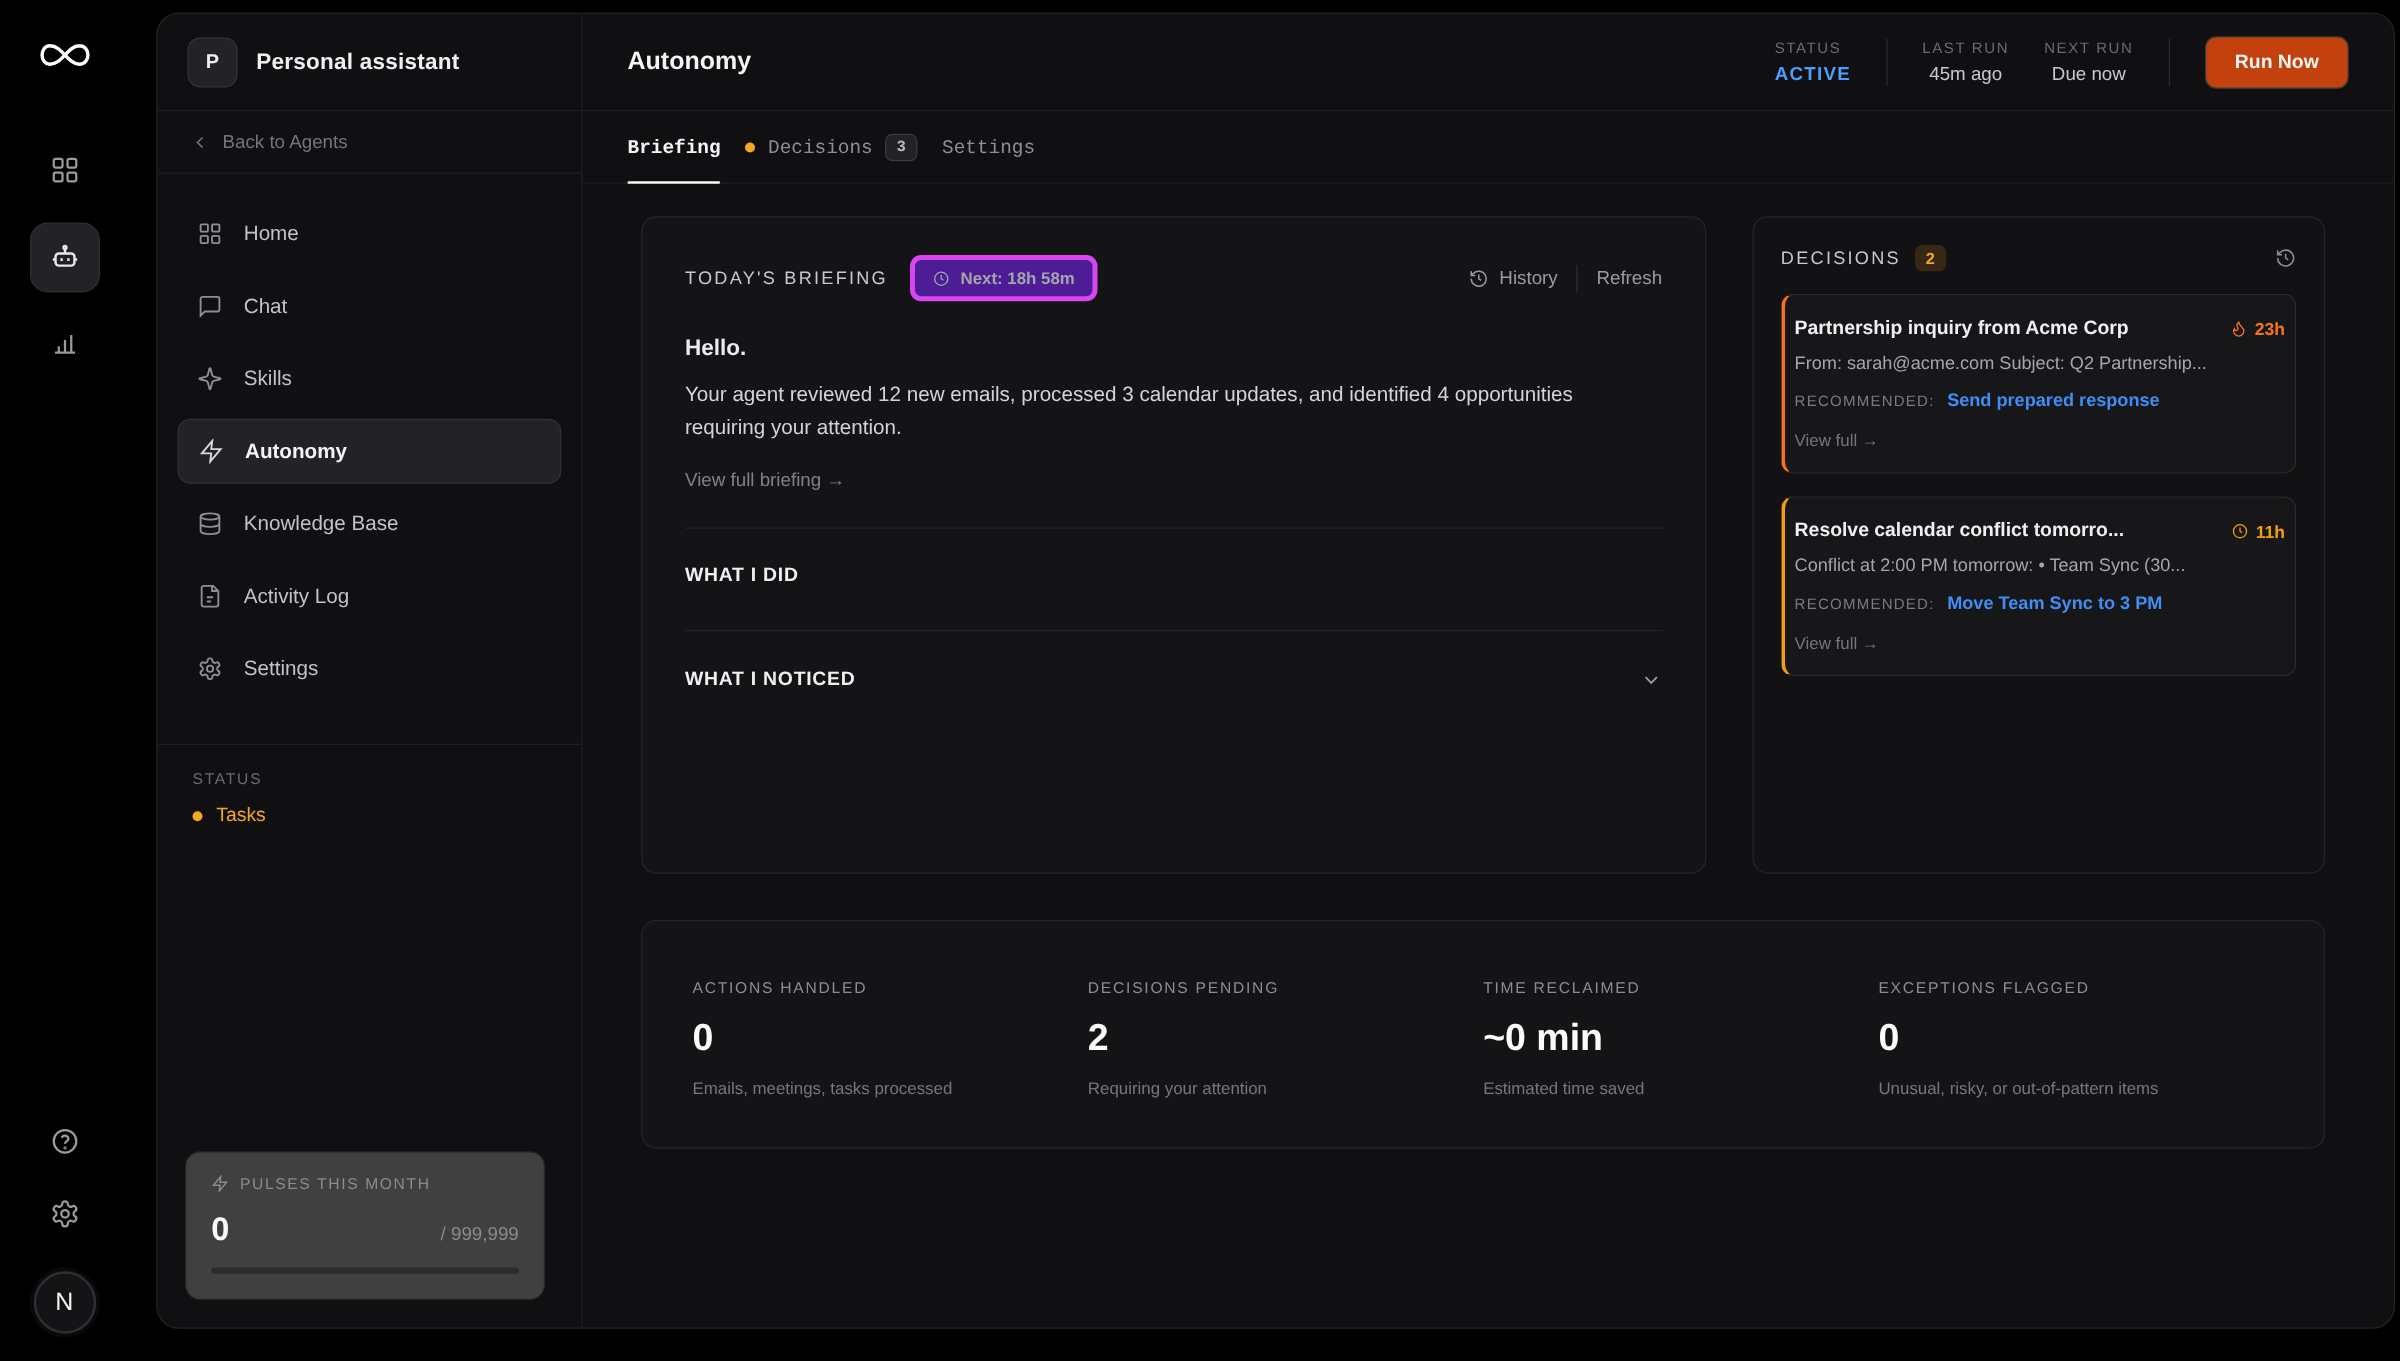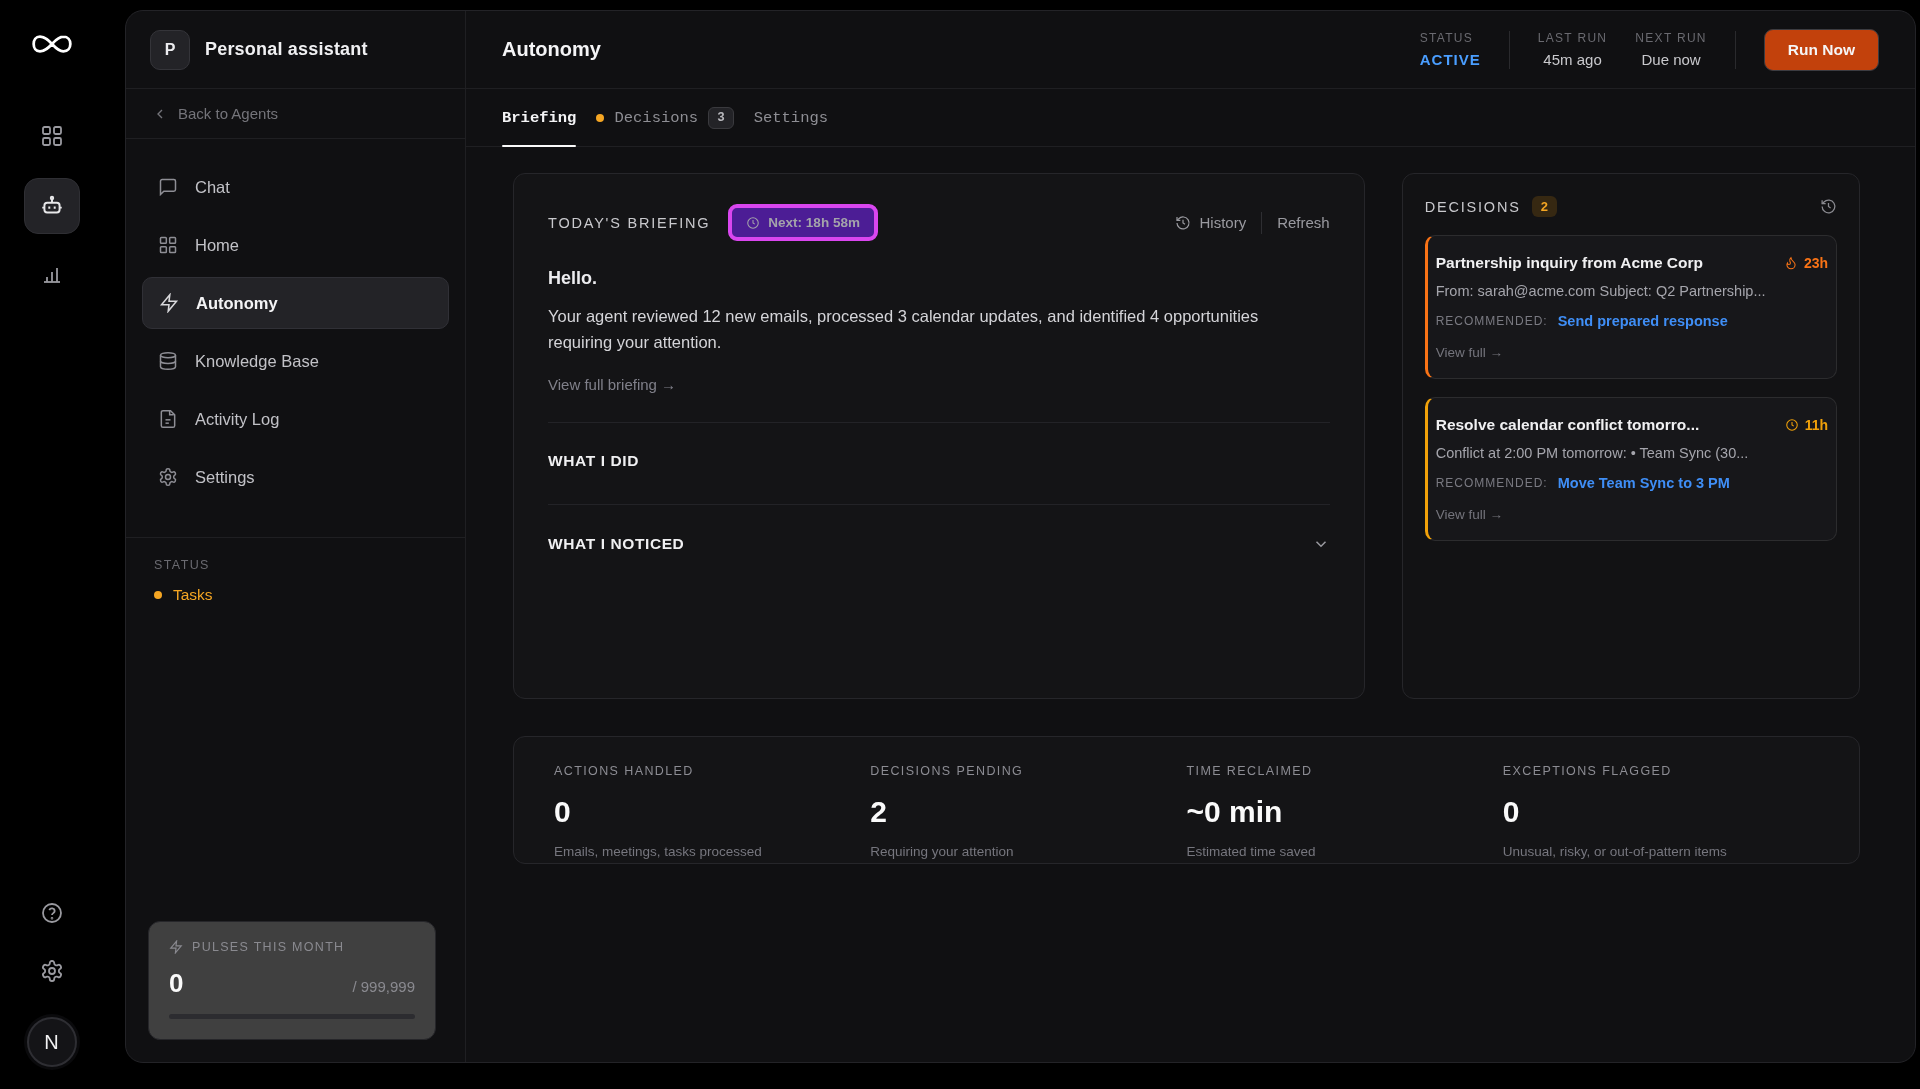--- a/index.html
+++ b/index.html
@@ -122,22 +122,22 @@
     overflow:hidden; text-overflow:ellipsis; }
   .dec-urgency { display:flex; align-items:center; gap:6px; font-size:14px; font-weight:700; flex:0 0 auto; }
   .dec-sub { margin-top:11px; color:#a5a5ac; font-size:14.5px; white-space:nowrap;
     overflow:hidden; text-overflow:ellipsis; }
   .dec-rec { margin-top:14px; display:flex; align-items:center; gap:10px; }
   .dec-rec-label { color:#7a7a82; font-size:12px; letter-spacing:1px; }
   .dec-rec-action { color:#3f8ef6; font-size:14.5px; font-weight:700; cursor:pointer; }
   .dec-view { margin-top:16px; color:#74747c; font-size:13.5px; }
 
   
-  .stats-card { margin-top:37px; height:128px; background:#141416; border:1px solid #26262a;
-    border-radius:12px; padding:27px 40px; display:grid; grid-template-columns:repeat(4,1fr); }
+  .stats-card { margin-top:37px; height:183px; background:#141416; border:1px solid #26262a;
+    border-radius:12px; padding:46px 40px; display:grid; grid-template-columns:repeat(4,1fr); }
   .stat-label { color:#8c8c93; font-size:12.5px; letter-spacing:1.4px; }
   .stat-value { margin-top:17px; color:#fafafa; font-size:30px; font-weight:700; }
   .stat-caption { margin-top:15px; color:#76767e; font-size:13.5px; }
 </style>
 </head>
 <body>
 
 <div class="rail">
   <div class="rail-logo">
     <svg width="44" height="44" viewBox="0 0 24 24" fill="none" stroke="currentColor" stroke-width="1.5">
@@ -200,35 +200,43 @@
       <svg width="16" height="16" viewBox="0 0 24 24" fill="none" stroke="currentColor" stroke-width="2">
         <polyline points="15 18 9 12 15 6"></polyline>
       </svg>
       <span>Back to Agents</span>
     </div>
 
     <div class="nav">
       <div class="nav-item">
         <span class="nico">
           <svg width="20" height="20" viewBox="0 0 24 24" fill="none" stroke="currentColor" stroke-width="1.8">
-              <path d="M21 15a2 2 0 0 1-2 2H7l-4 4V5a2 2 0 0 1 2-2h14a2 2 0 0 1 2 2z"></path>
-            </svg>
-        </span>
-        <span>Chat</span>
-      </div>
-      <div class="nav-item">
-        <span class="nico">
-          <svg width="20" height="20" viewBox="0 0 24 24" fill="none" stroke="currentColor" stroke-width="1.8">
               <rect x="3" y="3" width="7" height="7" rx="1"></rect>
               <rect x="14" y="3" width="7" height="7" rx="1"></rect>
               <rect x="14" y="14" width="7" height="7" rx="1"></rect>
               <rect x="3" y="14" width="7" height="7" rx="1"></rect>
             </svg>
         </span>
         <span>Home</span>
+      </div>
+      <div class="nav-item">
+        <span class="nico">
+          <svg width="20" height="20" viewBox="0 0 24 24" fill="none" stroke="currentColor" stroke-width="1.8">
+              <path d="M21 15a2 2 0 0 1-2 2H7l-4 4V5a2 2 0 0 1 2-2h14a2 2 0 0 1 2 2z"></path>
+            </svg>
+        </span>
+        <span>Chat</span>
+      </div>
+      <div class="nav-item">
+        <span class="nico">
+          <svg width="20" height="20" viewBox="0 0 24 24" fill="none" stroke="currentColor" stroke-width="1.8">
+              <path d="M9.9 15.5a2 2 0 0 0-1.4-1.4L2.4 12.5a.5.5 0 0 1 0-1L8.5 9.9A2 2 0 0 0 9.9 8.5l1.6-6.1a.5.5 0 0 1 1 0l1.6 6.1a2 2 0 0 0 1.4 1.4l6.1 1.6a.5.5 0 0 1 0 1l-6.1 1.6a2 2 0 0 0-1.4 1.4l-1.6 6.1a.5.5 0 0 1-1 0z"></path>
+            </svg>
+        </span>
+        <span>Skills</span>
       </div>
       <div class="nav-item active">
         <span class="nico">
           <svg width="20" height="20" viewBox="0 0 24 24" fill="none" stroke="currentColor" stroke-width="1.8">
               <polygon points="13 2 3 14 12 14 11 22 21 10 12 10 13 2"></polygon>
             </svg>
         </span>
         <span>Autonomy</span>
       </div>
       <div class="nav-item">

